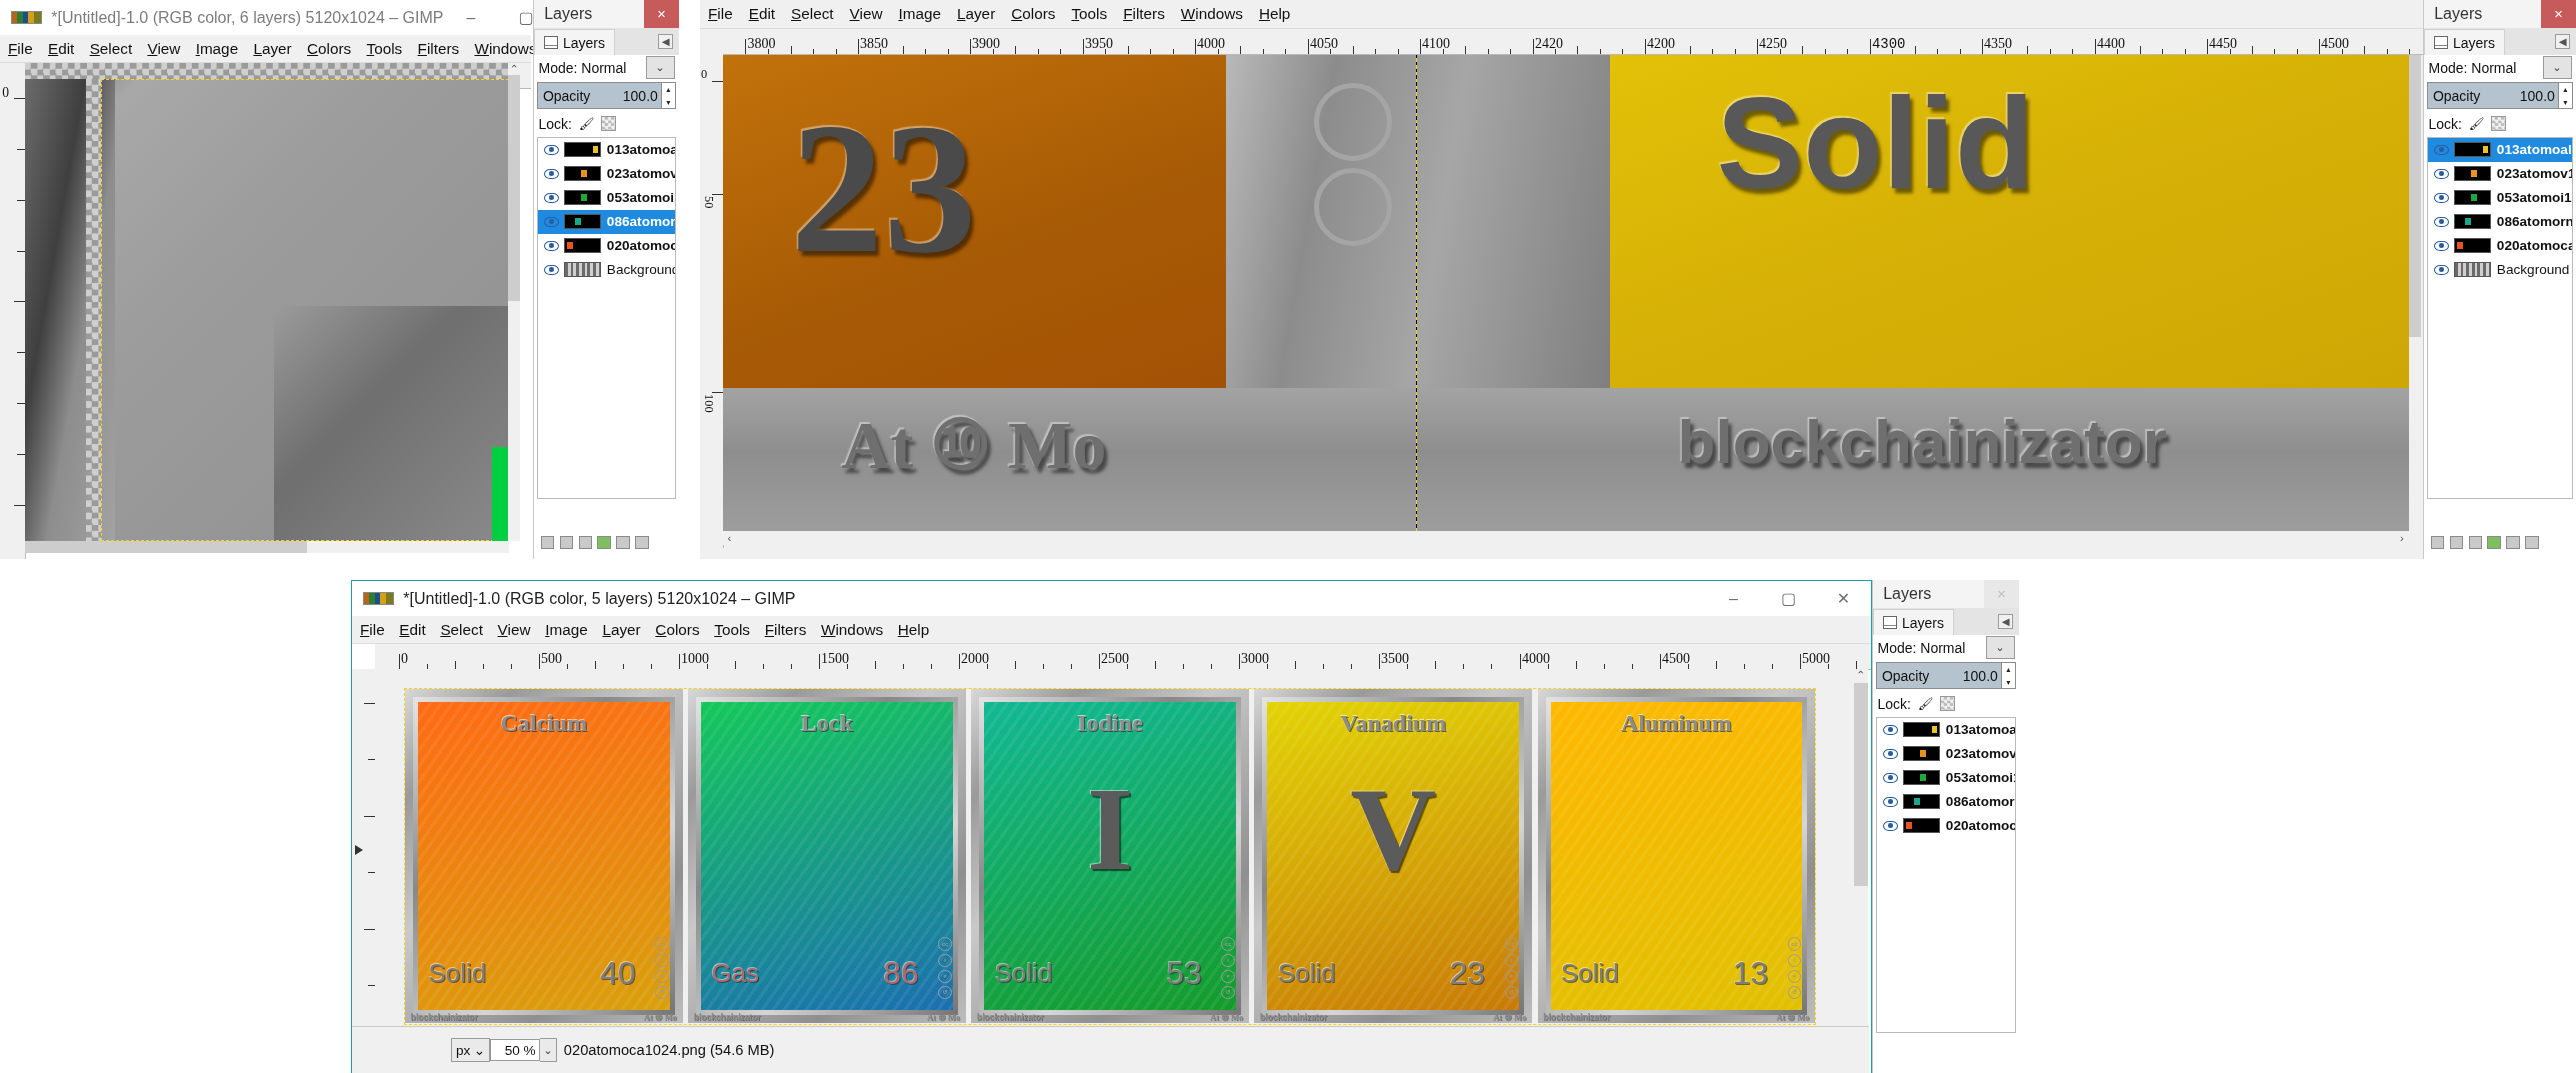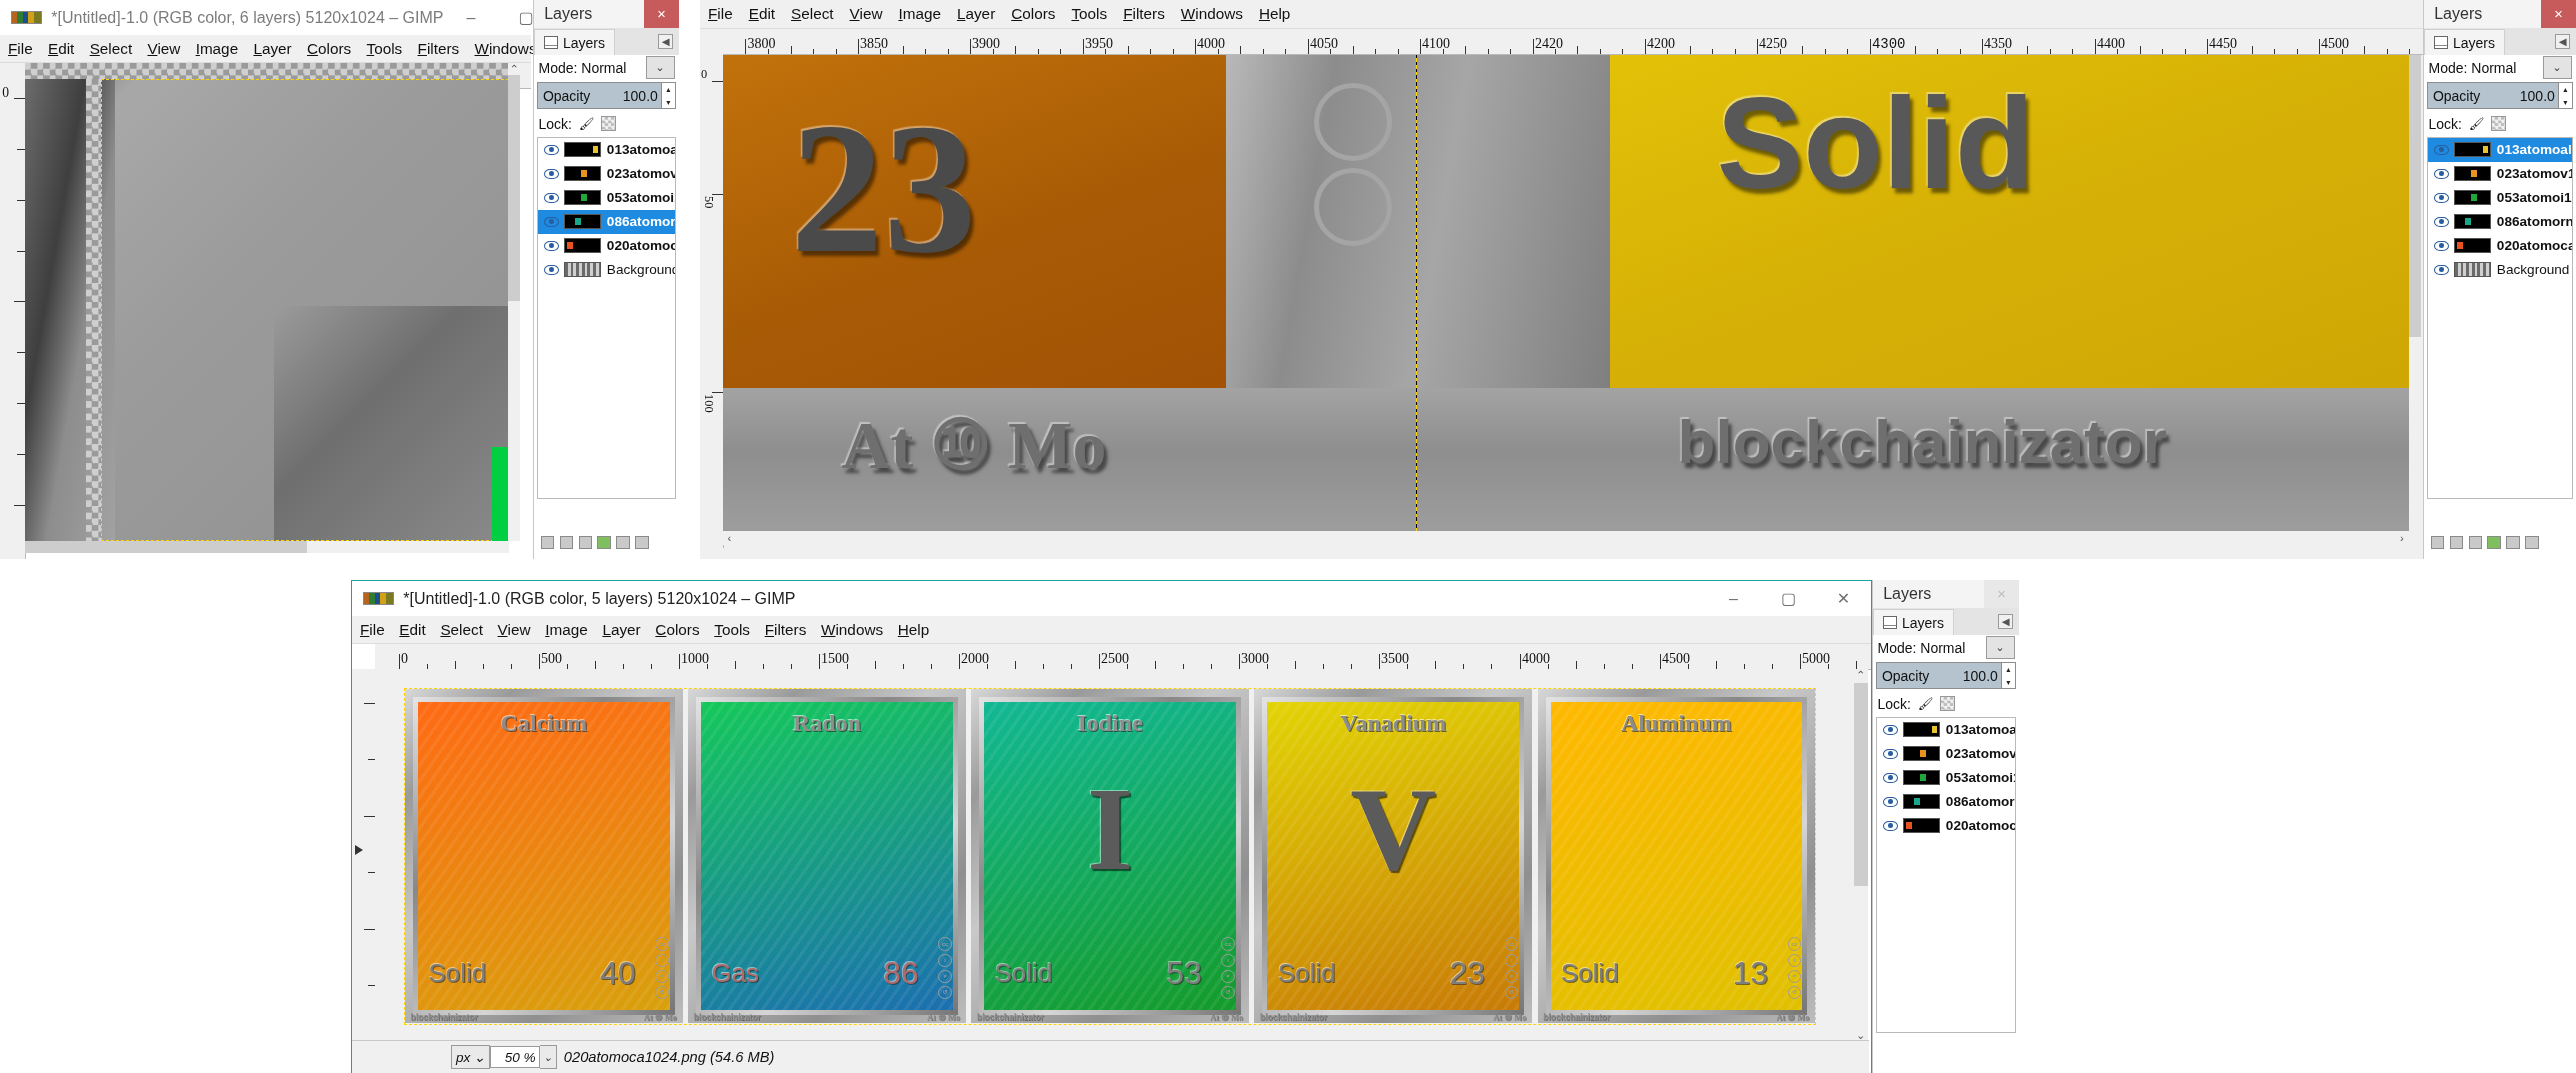--- a/index.html
+++ b/index.html
@@ -647,21 +647,21 @@
               <span>≠</span>
               <span>↺</span>
             </div>
           </div>
           <div class="ebrand">blockchainizator</div>
           <div class="eatomo">At ⑩ Mo</div>
         </div>
         <div class="tile" style="flex: 1 1 0%; margin-right: 5.6px;">
           <div class="inner">
             <div class="face" style="background: linear-gradient(165deg, rgb(20, 200, 90), rgb(27, 111, 176));"></div>
-            <div class="ename" style="top: 8px; font-size: 24px;">Radon</div>
+            <div class="ename" style="top: 8px; font-size: 24px;">Lock</div>
             <div class="ephase" style="left: 10.2px; bottom: 21.5px; font-size: 26px; color: rgb(176, 106, 106);">Gas</div>
             <div class="enum" style="right: 34px; bottom: 18px; font-size: 32px; color: rgb(176, 106, 106);">86</div>
             <div class="cc" style="bottom: 11.3px;">
               <span>cc</span>
               <span>i</span>
               <span>≠</span>
               <span>↺</span>
             </div>
           </div>
           <div class="ebrand">blockchainizator</div>
@@ -723,21 +723,21 @@
     <div class="sbarrow" style="left:0;top:0;width:13.6px;height:13.6px;">⌃</div>
     <div class="scrollthumb" style="left:0;top:13.6px;width:13.6px;height:203px;"></div>
     <div class="sbarrow" style="left:0;bottom:0;width:13.6px;height:13.6px;">⌄</div>
   </div>
   <div class="scrollbar" style="left:4.5px;top:461px;width:1497px;height:14.7px;">
     <div class="sbarrow" style="left:0;top:0;width:14.7px;height:14.7px;">‹</div>
     <div class="scrollthumb" style="left:14.7px;top:0;width:1446px;height:14.7px;"></div>
     <div class="sbarrow" style="right:14.7px;top:0;width:14.7px;height:14.7px;">›</div>
     <div class="sbarrow" style="right:0;top:0;width:14.7px;height:14.7px;">✥</div>
   </div>
-  <div class="statusbar" style="left:0;bottom:0;width:1517px;height:33px;padding-left:99px;font-style:italic;">
+  <div class="statusbar" style="left:0;bottom:0;width:1517px;height:47px;padding-left:99px;">
     <div class="sbunit">
       <span>px</span>
       <span>⌄</span>
     </div>
     <div class="sbzoom">50 %</div>
     <div class="sbzoomarrow">⌄</div>
     <div class="sbfile">020atomoca1024.png (54.6 MB)</div>
   </div>
 </div>
 

